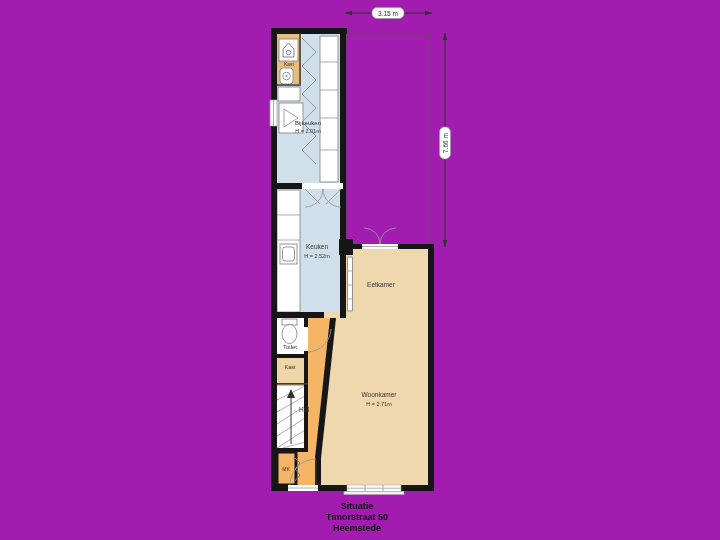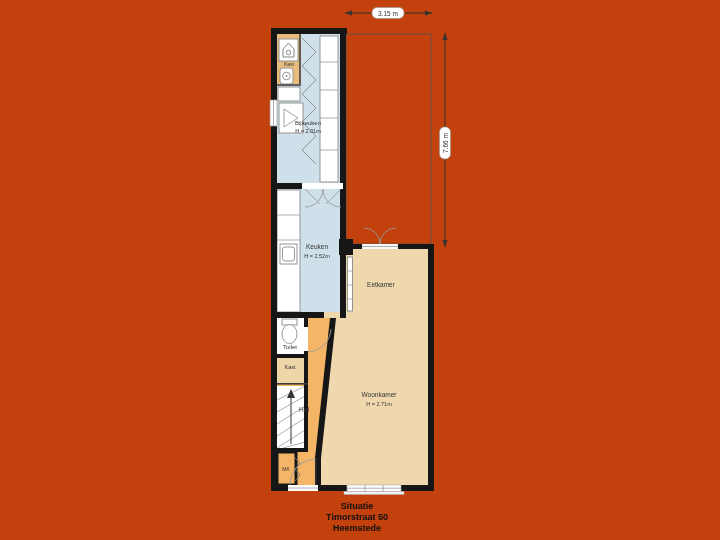--- a/index.html
+++ b/index.html
@@ -1,16 +1,16 @@
 <!DOCTYPE html>
 <html><head>
 <meta charset="utf-8">
 <style>
   html,body{margin:0;padding:0;background:#ffffff;}
-  .stage{position:relative;width:720px;height:540px;background:#c2410c;overflow:hidden;
+  .stage{position:relative;width:720px;height:540px;background:#a21caf;overflow:hidden;
          font-family:"Liberation Sans", sans-serif;}
   svg{position:absolute;left:0;top:0;}
   svg text{font-family:"Liberation Sans", sans-serif;fill:#333;}
   .wall{fill:#161616;}
   .thinline{stroke:#555;stroke-width:0.8;fill:none;}
   .fixture{fill:#ffffff;stroke:#8a8a8a;stroke-width:0.9;}
   .fixline{stroke:#9a9a9a;stroke-width:0.8;fill:none;}
   .doorarc{stroke:#9a9a9a;stroke-width:0.9;fill:none;}
   .dimline{stroke:#333;stroke-width:1;fill:none;}
   .dimpill{fill:#ffffff;stroke:#9a9a9a;stroke-width:0.7;}

